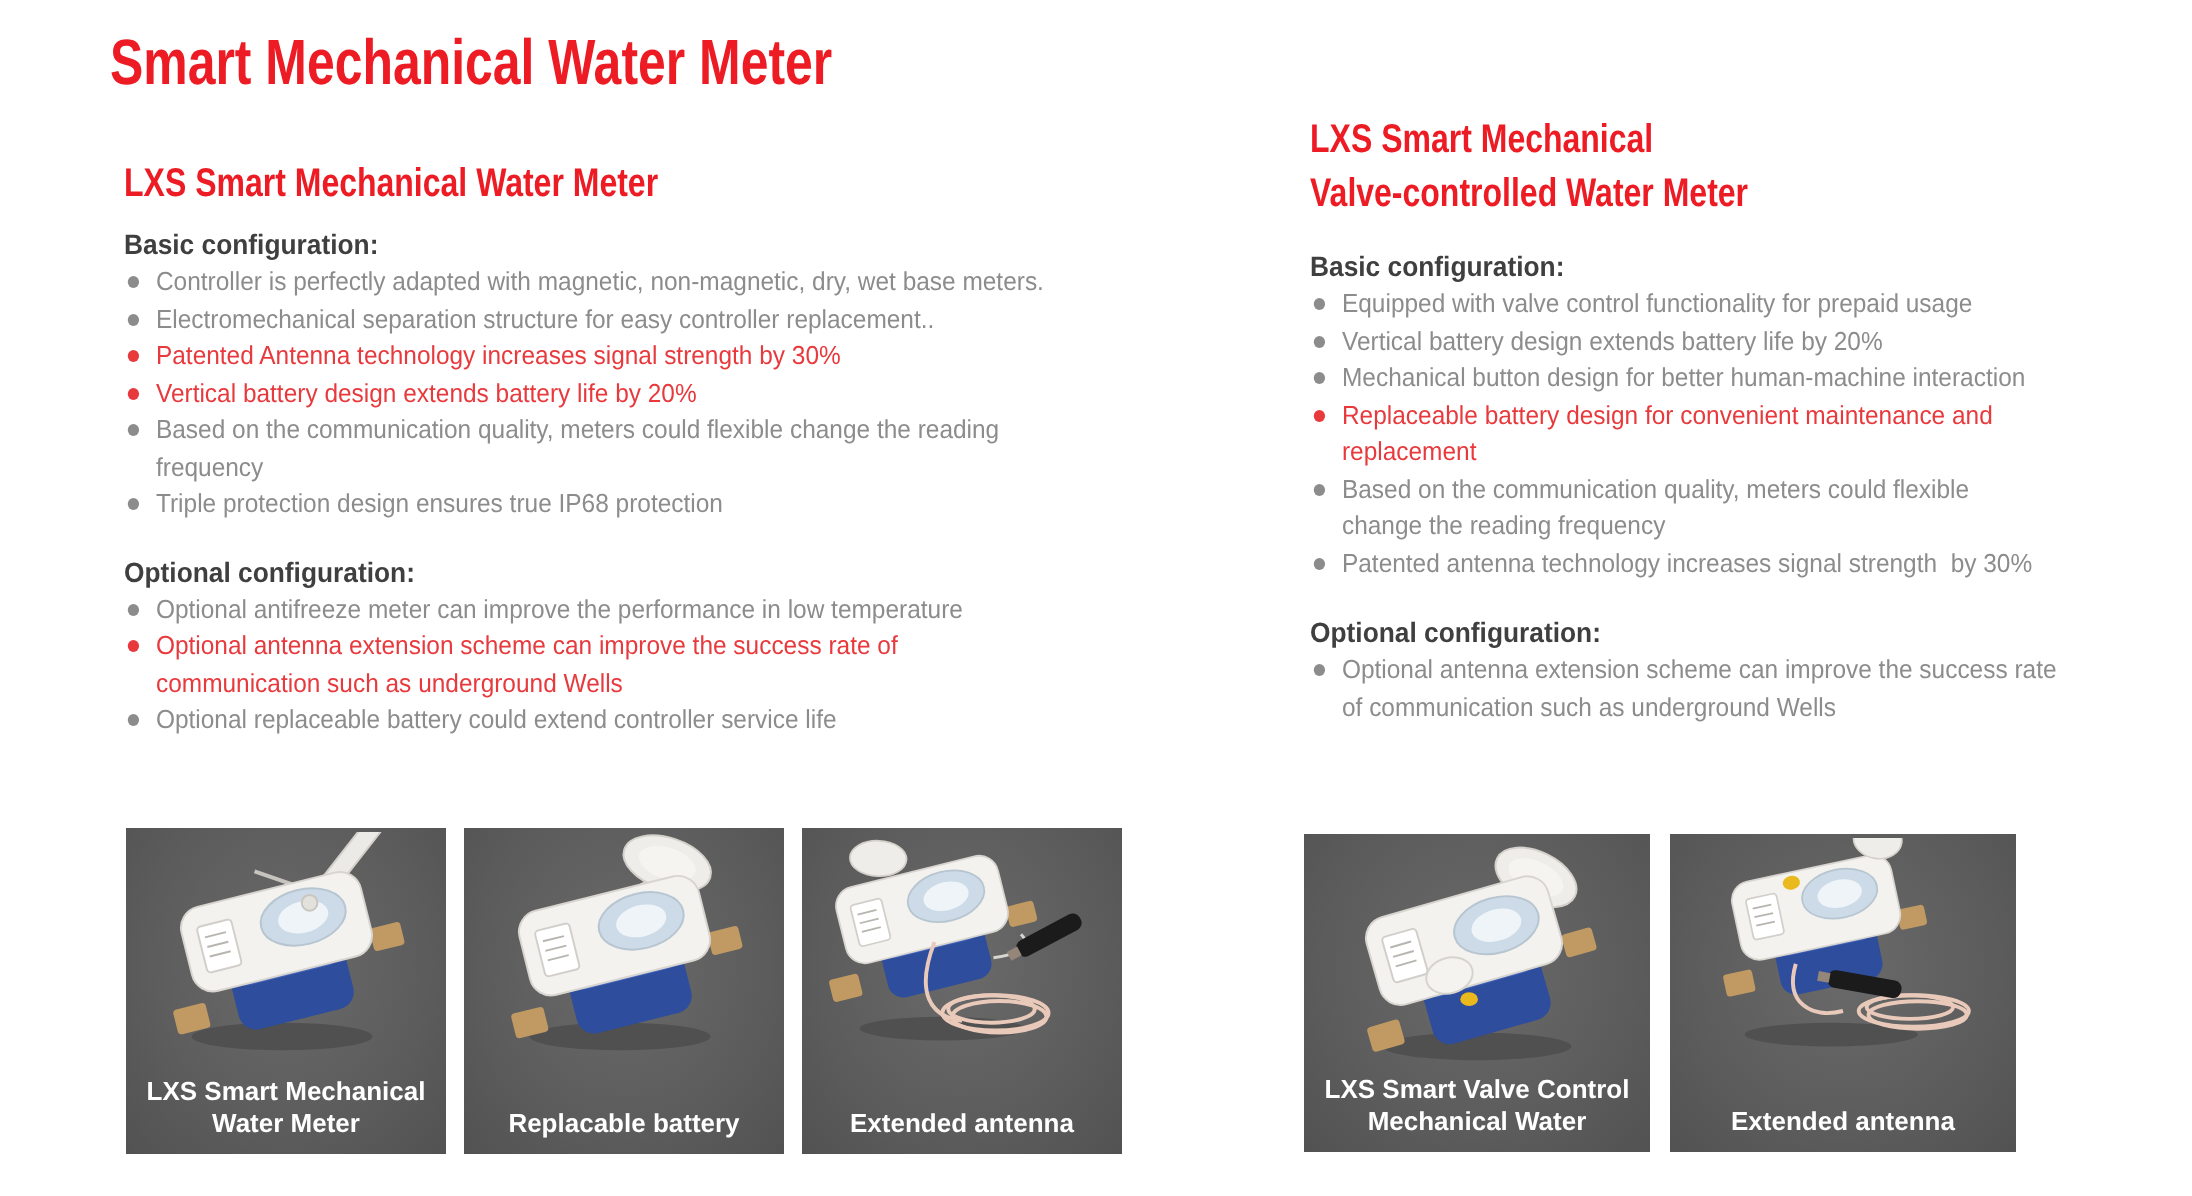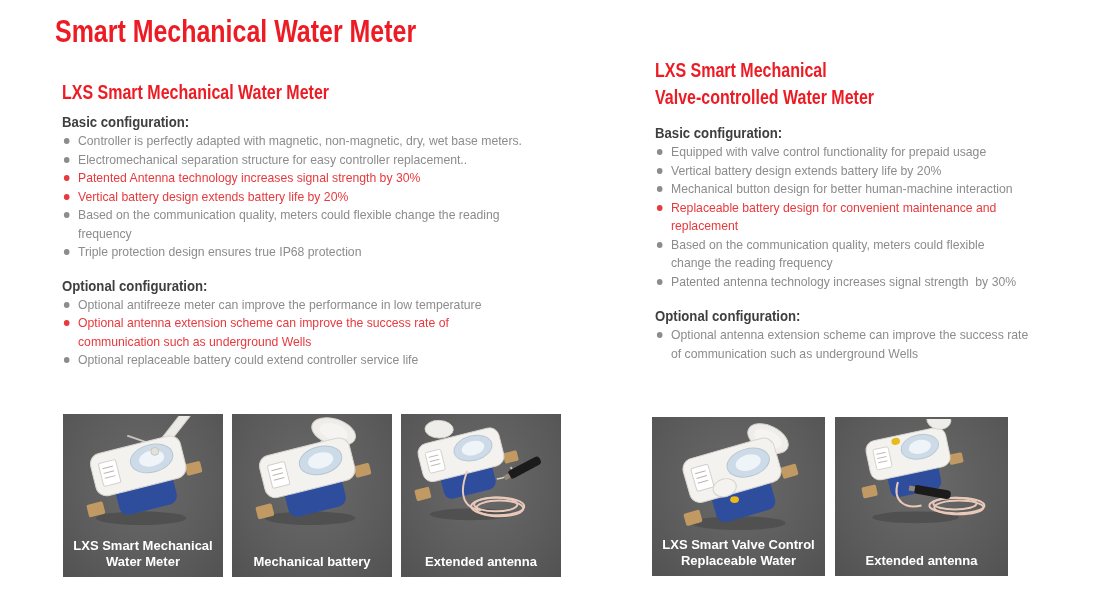--- a/index.html
+++ b/index.html
@@ -216,21 +216,21 @@
           <rect x="53" y="62" width="54" height="13" rx="6" fill="#4064bb"></rect>
           <rect x="18" y="78" width="17" height="13" rx="2" fill="#c09a62"></rect>
           <rect x="125" y="62" width="16" height="12" rx="2" fill="#c09a62"></rect>
           <rect x="32" y="30" width="94" height="44" rx="11" fill="#f3f2ee" stroke="#d8d5d0"></rect>
           <ellipse cx="94" cy="48" rx="22" ry="14" fill="#ccdbe7" stroke="#b7c5d1"></ellipse>
           <ellipse cx="94" cy="48" rx="13" ry="8" fill="#eef4f8"></ellipse>
           <rect x="40" y="40" width="18" height="24" rx="2" fill="#ffffff" stroke="#d2cfca"></rect>
           <path d="M43 46h11M43 51h11M43 56h11" stroke="#b8b5b0" stroke-width="1" fill="none"></path>
         </g>
       </svg>
-      <figcaption class="caption">Mechanical battery</figcaption>
+      <figcaption class="caption">Replacable battery</figcaption>
     </figure>
 
     <figure class="panel">
       <svg class="photo" viewBox="0 0 160 118">
         <ellipse cx="70" cy="100" rx="42" ry="6" fill="#505050"></ellipse>
         <g transform="translate(-8,-8) scale(0.9)">
           <g transform="rotate(-14 80 68)">
             <rect x="50" y="62" width="60" height="36" rx="9" fill="#2e4d9c"></rect>
             <rect x="53" y="62" width="54" height="13" rx="6" fill="#4064bb"></rect>
             <rect x="18" y="78" width="17" height="13" rx="2" fill="#c09a62"></rect>
@@ -280,21 +280,21 @@
           <rect x="30" y="28" width="96" height="46" rx="11" fill="#f3f2ee" stroke="#d8d5d0"></rect>
           <ellipse cx="96" cy="48" rx="22" ry="14" fill="#ccdbe7" stroke="#b7c5d1"></ellipse>
           <ellipse cx="96" cy="48" rx="13" ry="8" fill="#eef4f8"></ellipse>
           <rect x="38" y="38" width="18" height="24" rx="2" fill="#ffffff" stroke="#d2cfca"></rect>
           <path d="M41 44h11M41 49h11M41 54h11" stroke="#b8b5b0" stroke-width="1" fill="none"></path>
           <ellipse cx="66" cy="66" rx="12" ry="9" fill="#f4f3f0" stroke="#d6d3cd"></ellipse>
         </g>
         <ellipse cx="76" cy="82" rx="4.5" ry="3.5" fill="#e9b91e"></ellipse>
       </svg>
       <figcaption class="caption">LXS Smart Valve Control
-Replaceable Water</figcaption>
+Mechanical Water</figcaption>
     </figure>
 
     <figure class="panel">
       <svg class="photo" viewBox="0 0 160 118">
         <ellipse cx="74" cy="100" rx="44" ry="6" fill="#505050"></ellipse>
         <g transform="translate(-4,-10) scale(0.88)">
           <g transform="rotate(-12 84 66)">
             <rect x="54" y="62" width="60" height="36" rx="9" fill="#2e4d9c"></rect>
             <rect x="57" y="62" width="54" height="13" rx="6" fill="#4064bb"></rect>
             <rect x="22" y="78" width="17" height="13" rx="2" fill="#c09a62"></rect>

